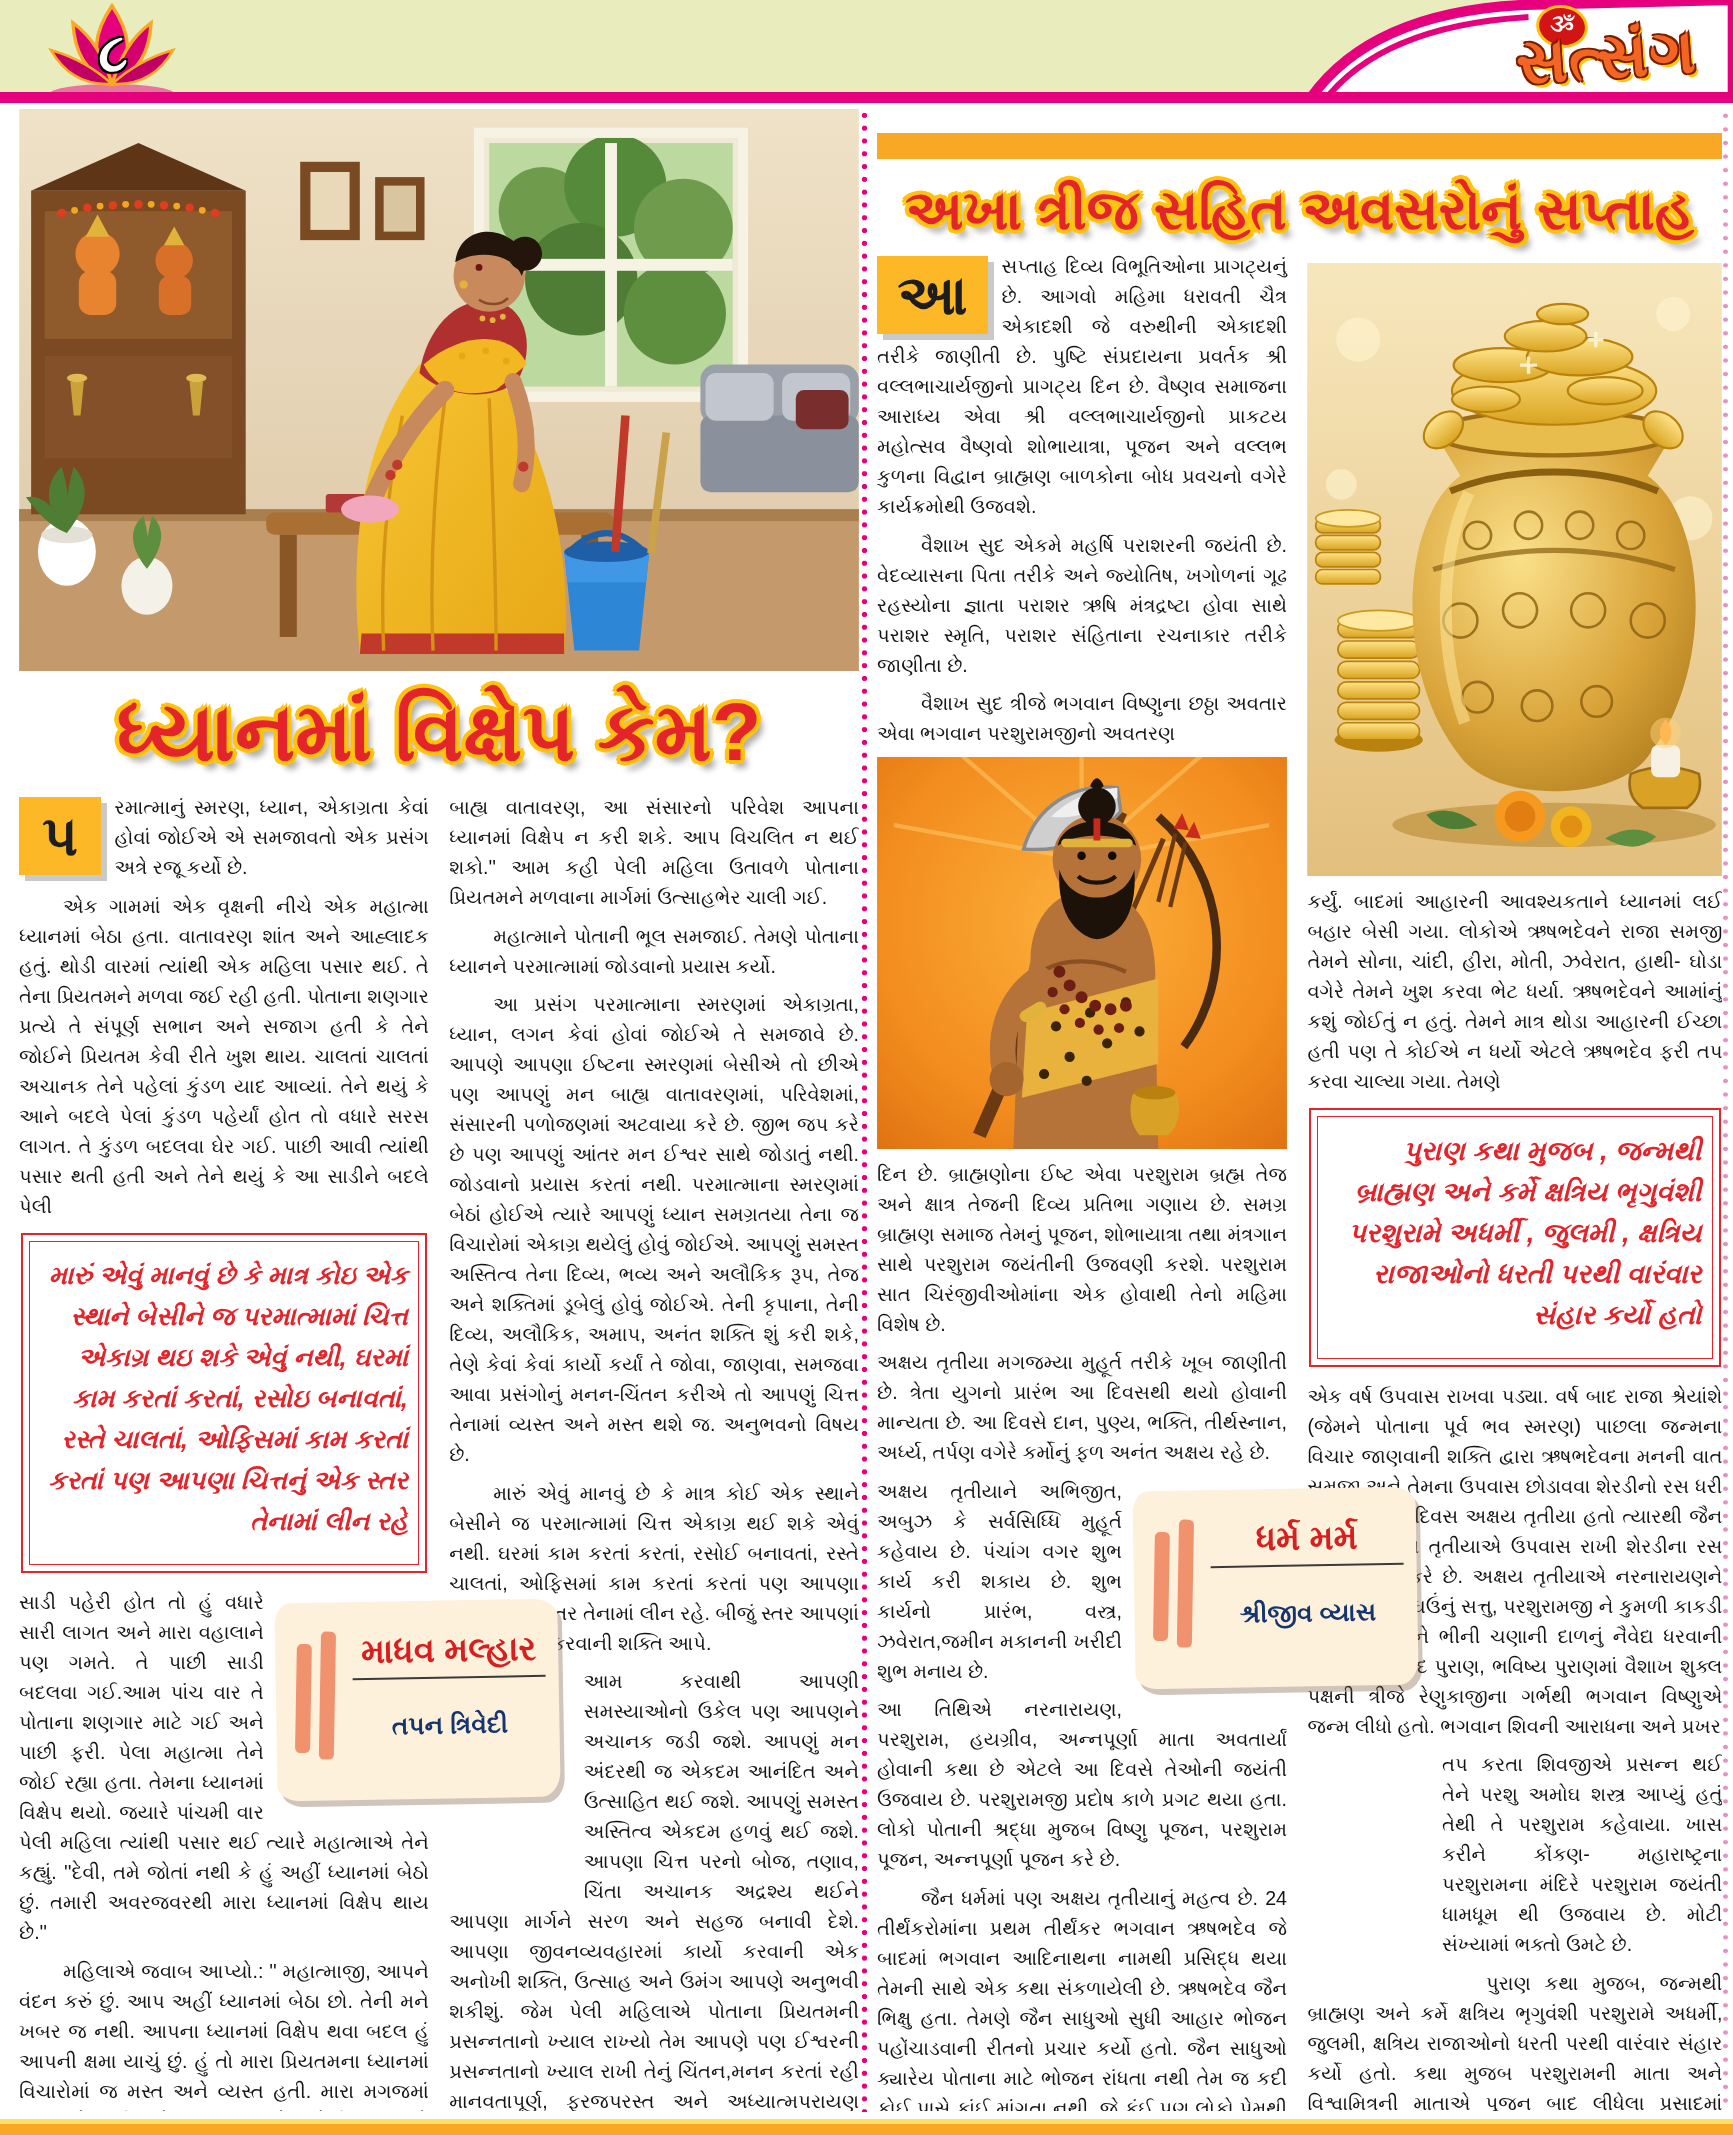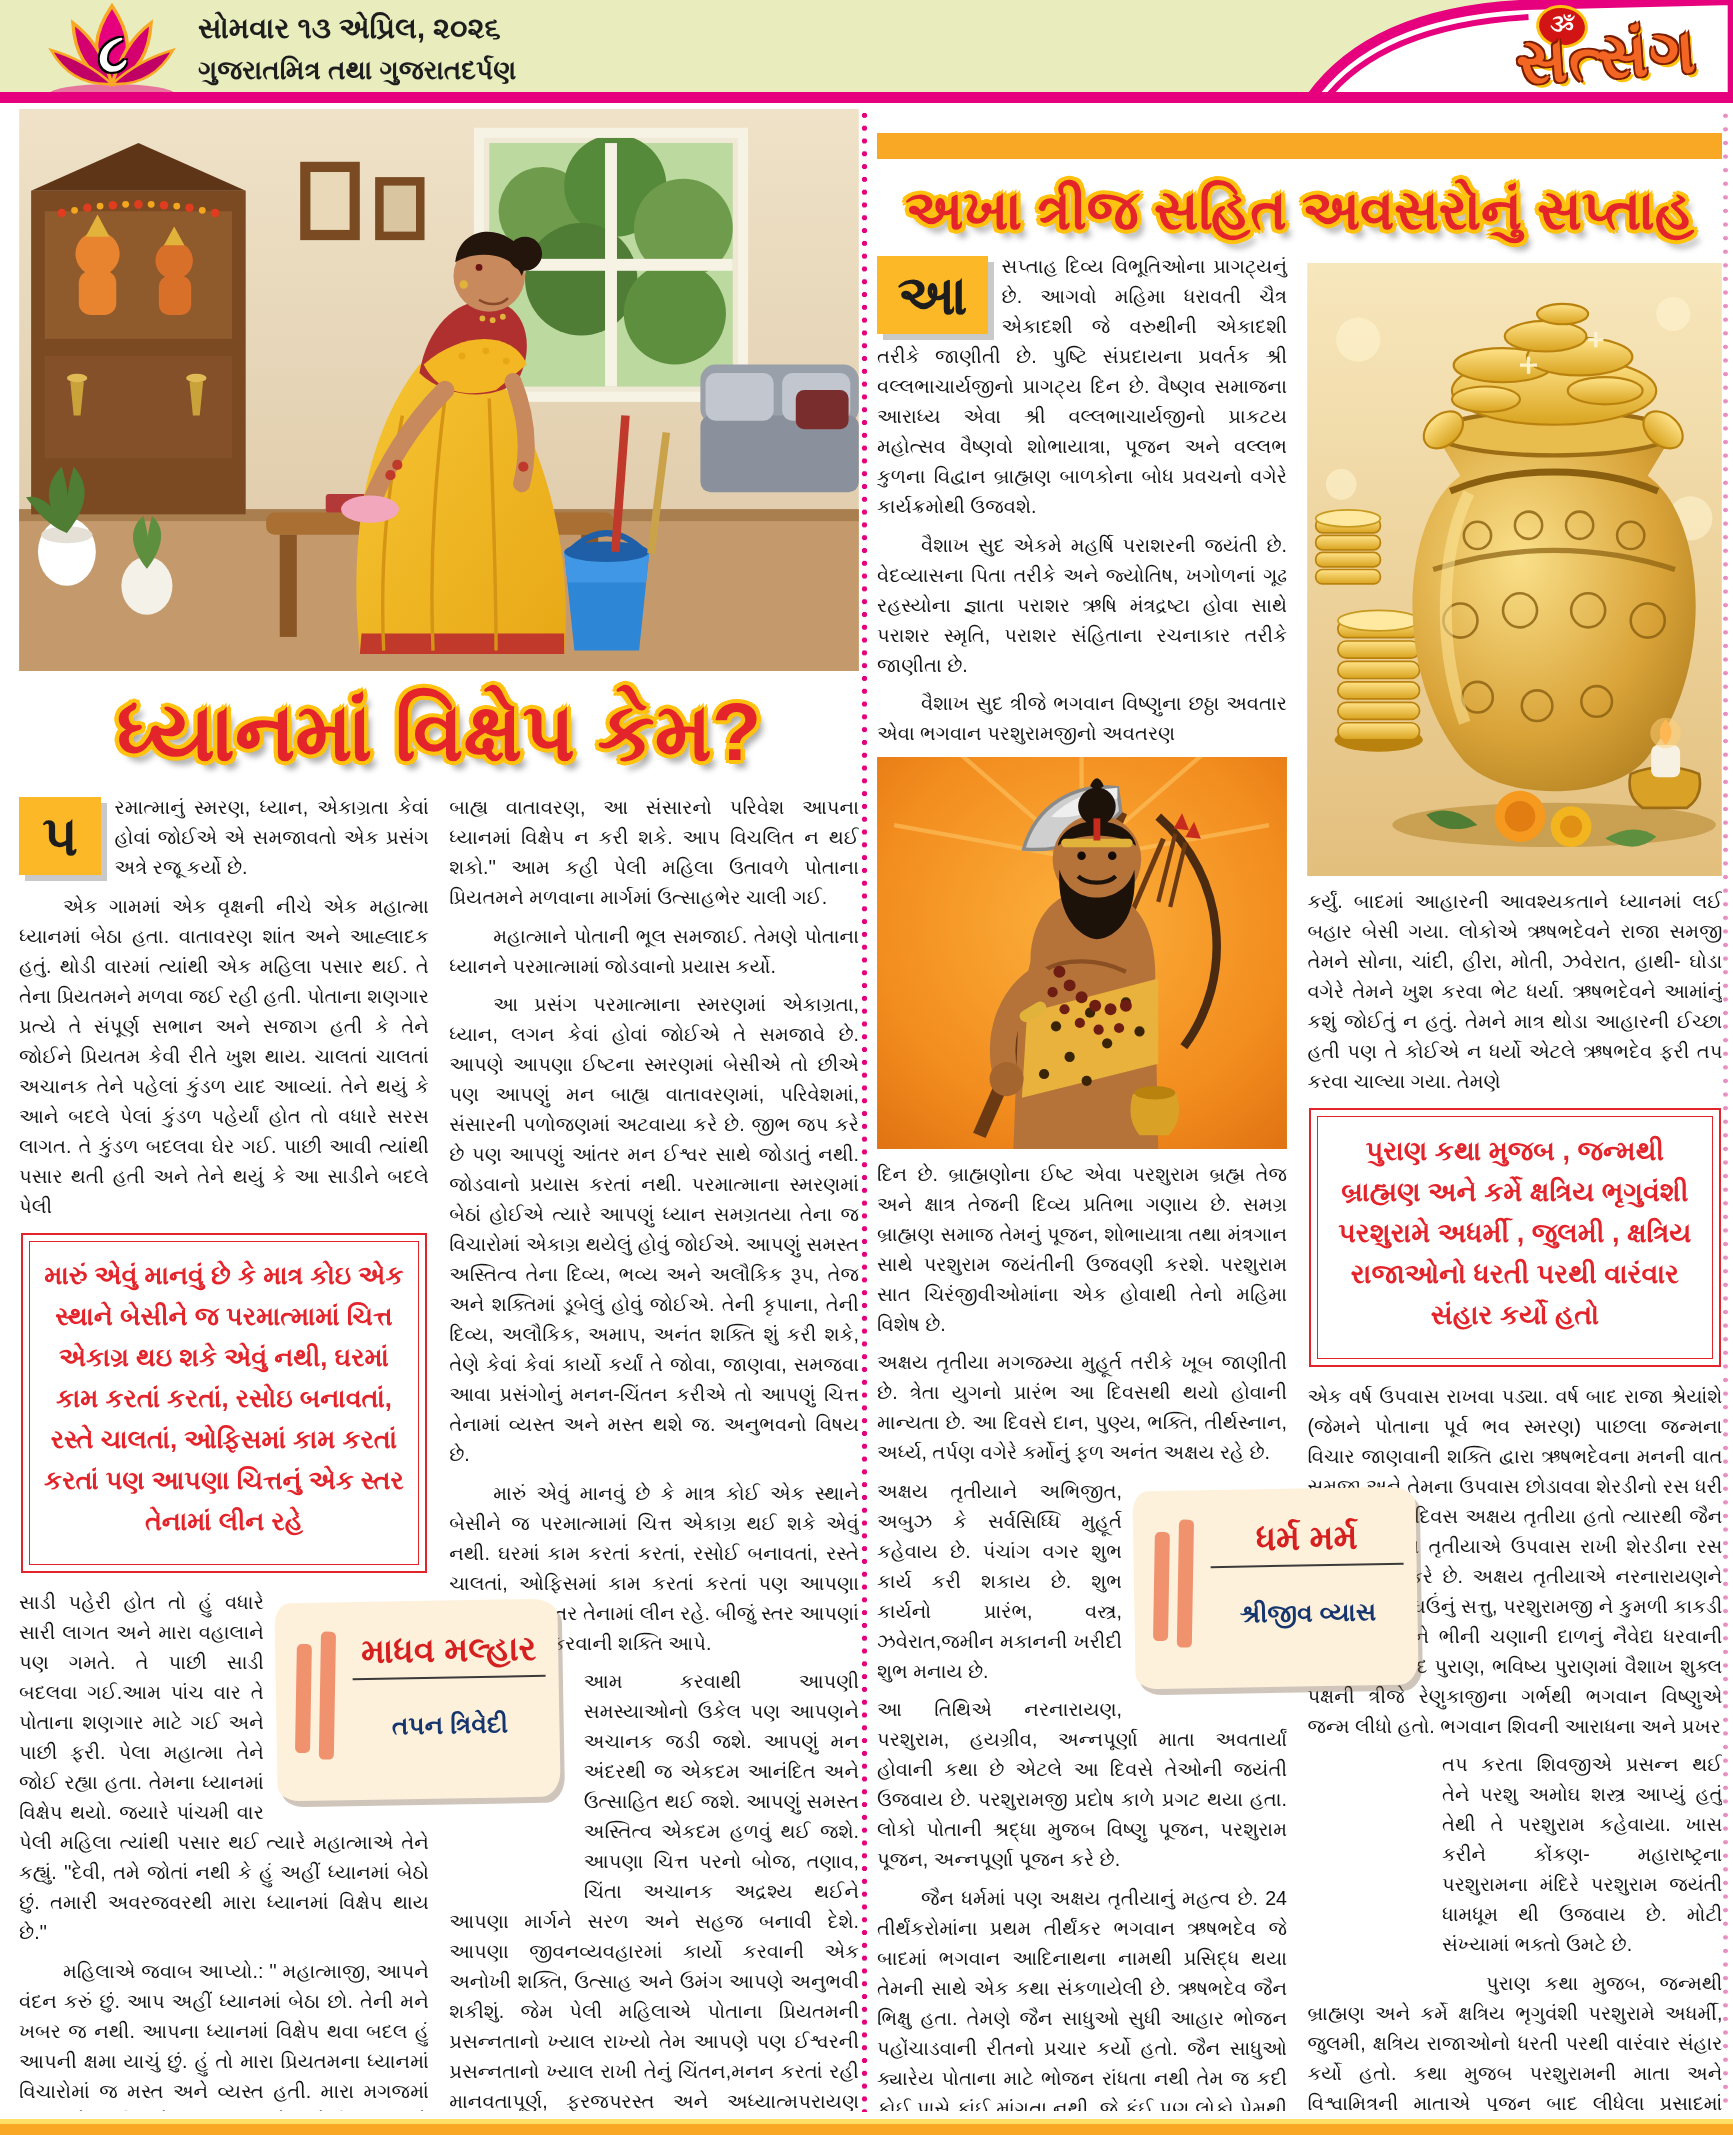--- a/index.html
+++ b/index.html
@@ -41,21 +41,21 @@
   .cols{display:flex;gap:20.4px;margin-top:8.5px;}
   .col{width:410px;font-size:19.6px;line-height:30px;text-align:justify;color:#141414;}
   .col p{margin:0 0 8.5px 0;}
   .col p.ind{text-indent:44px;}
   .dropcap{float:left;width:82px;height:78px;background:#fcb826;box-shadow:6px 6px 0 #c9c9c9;
            color:#1d1d1d;font-size:55px;font-weight:bold;text-align:center;line-height:78px;margin:5.1px 13.6px 5.1px 0;}
   .dropcap.wide{width:111px;}
   
   .quote-box{border:2.6px solid #e3242b;padding:6px;margin:12px 1.7px 13.6px 1.7px;}
   .quote-inner{border:1.7px solid #e3242b;padding:13.6px 10.2px;}
-  .quote-text{color:#e3242b;font-weight:bold;font-size:25.6px;line-height:41px;text-align:center;margin:0;text-indent:0 !important;}
+  .quote-text{color:#e3242b;font-weight:bold;font-size:25.6px;line-height:41px;text-align:right;margin:0;text-indent:0 !important;font-style:italic;}
   
   .author-float{float:right;width:153px;height:221px;margin:6.8px 0 5.1px 12px;position:relative;z-index:6;}
   .author-spacer{float:left;width:121px;height:228px;margin:3.4px 13.6px 5.1px 0;}
   .author-box{position:absolute;left:0;top:6.8px;width:283px;height:198px;background:#fdf1dc;
               border-radius:15.3px 25.6px 19px 22px/22px 17px 25.6px 15.3px;box-shadow:4.3px 6px 0 rgba(120,90,60,0.35);
               transform:rotate(-1deg);}
   .author-bar{position:absolute;background:#f0926e;border-radius:5.1px;}
   .author-bar.b1{left:20.4px;top:41px;width:14.5px;height:109px;transform:rotate(2deg);}
   .author-bar.b2{left:44px;top:29px;width:14.5px;height:128px;transform:rotate(2deg);}
   .author-title{position:absolute;left:77px;top:34px;width:193px;text-align:center;color:#d61f1f;font-size:34px;font-weight:bold;
@@ -76,24 +76,20 @@
       <svg width="136" height="101" viewBox="0 0 160 118">
         <ellipse cx="80" cy="108" rx="74" ry="12" fill="#e6007d" opacity="0.5"></ellipse>
         <path d="M80 4 C60 34 52 62 80 96 C108 62 100 34 80 4 Z" fill="#e6007d" stroke="#f9a825" stroke-width="4"></path>
         <path d="M34 24 C36 58 48 82 80 96 C70 64 58 42 34 24 Z" fill="#d4006f" stroke="#f9a825" stroke-width="4"></path>
         <path d="M126 24 C124 58 112 82 80 96 C90 64 102 42 126 24 Z" fill="#d4006f" stroke="#f9a825" stroke-width="4"></path>
         <path d="M8 56 C24 84 48 98 80 96 C60 78 36 64 8 56 Z" fill="#c10065" stroke="#f9a825" stroke-width="3"></path>
         <path d="M152 56 C136 84 112 98 80 96 C100 78 124 64 152 56 Z" fill="#c10065" stroke="#f9a825" stroke-width="3"></path>
       </svg>
     </div>
     <div class="page-num">૮</div>
-    <div class="date-block">
-      <div class="date-line">સોમવાર ૧૩ એપ્રિલ, ૨૦૨૬</div>
-      <div class="pub-line">ગુજરાતમિત્ર તથા ગુજરાતદર્પણ</div>
-    </div>
     <div class="logo-zone">
       <svg width="426" height="103" viewBox="0 0 500 121" style="position:absolute;left:0;top:0">
         <path d="M0 121 Q70 16 250 6 L500 0 L500 121 Z" fill="#ffffff" stroke="#e6007d" stroke-width="12"></path>
         <path d="M18 121 Q86 30 260 20" fill="none" stroke="#e6007d" stroke-width="7"></path>
       </svg>
       <div class="logo-emblem">ૐ</div>
       <div class="logo-text">સત્સંગ</div>
     </div>
   </div>
   <div class="pink-band"></div>

